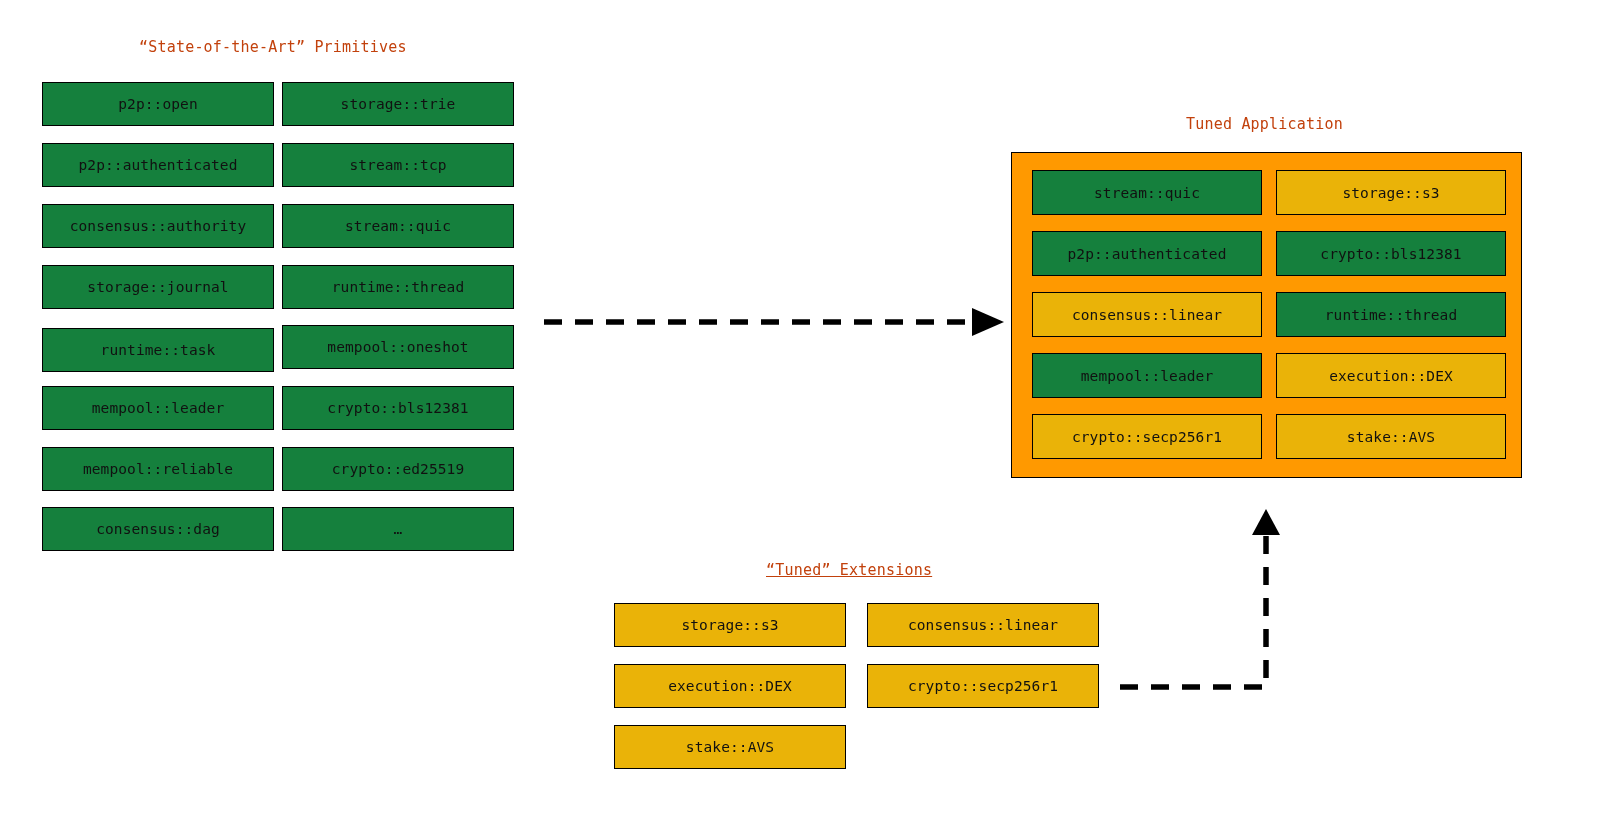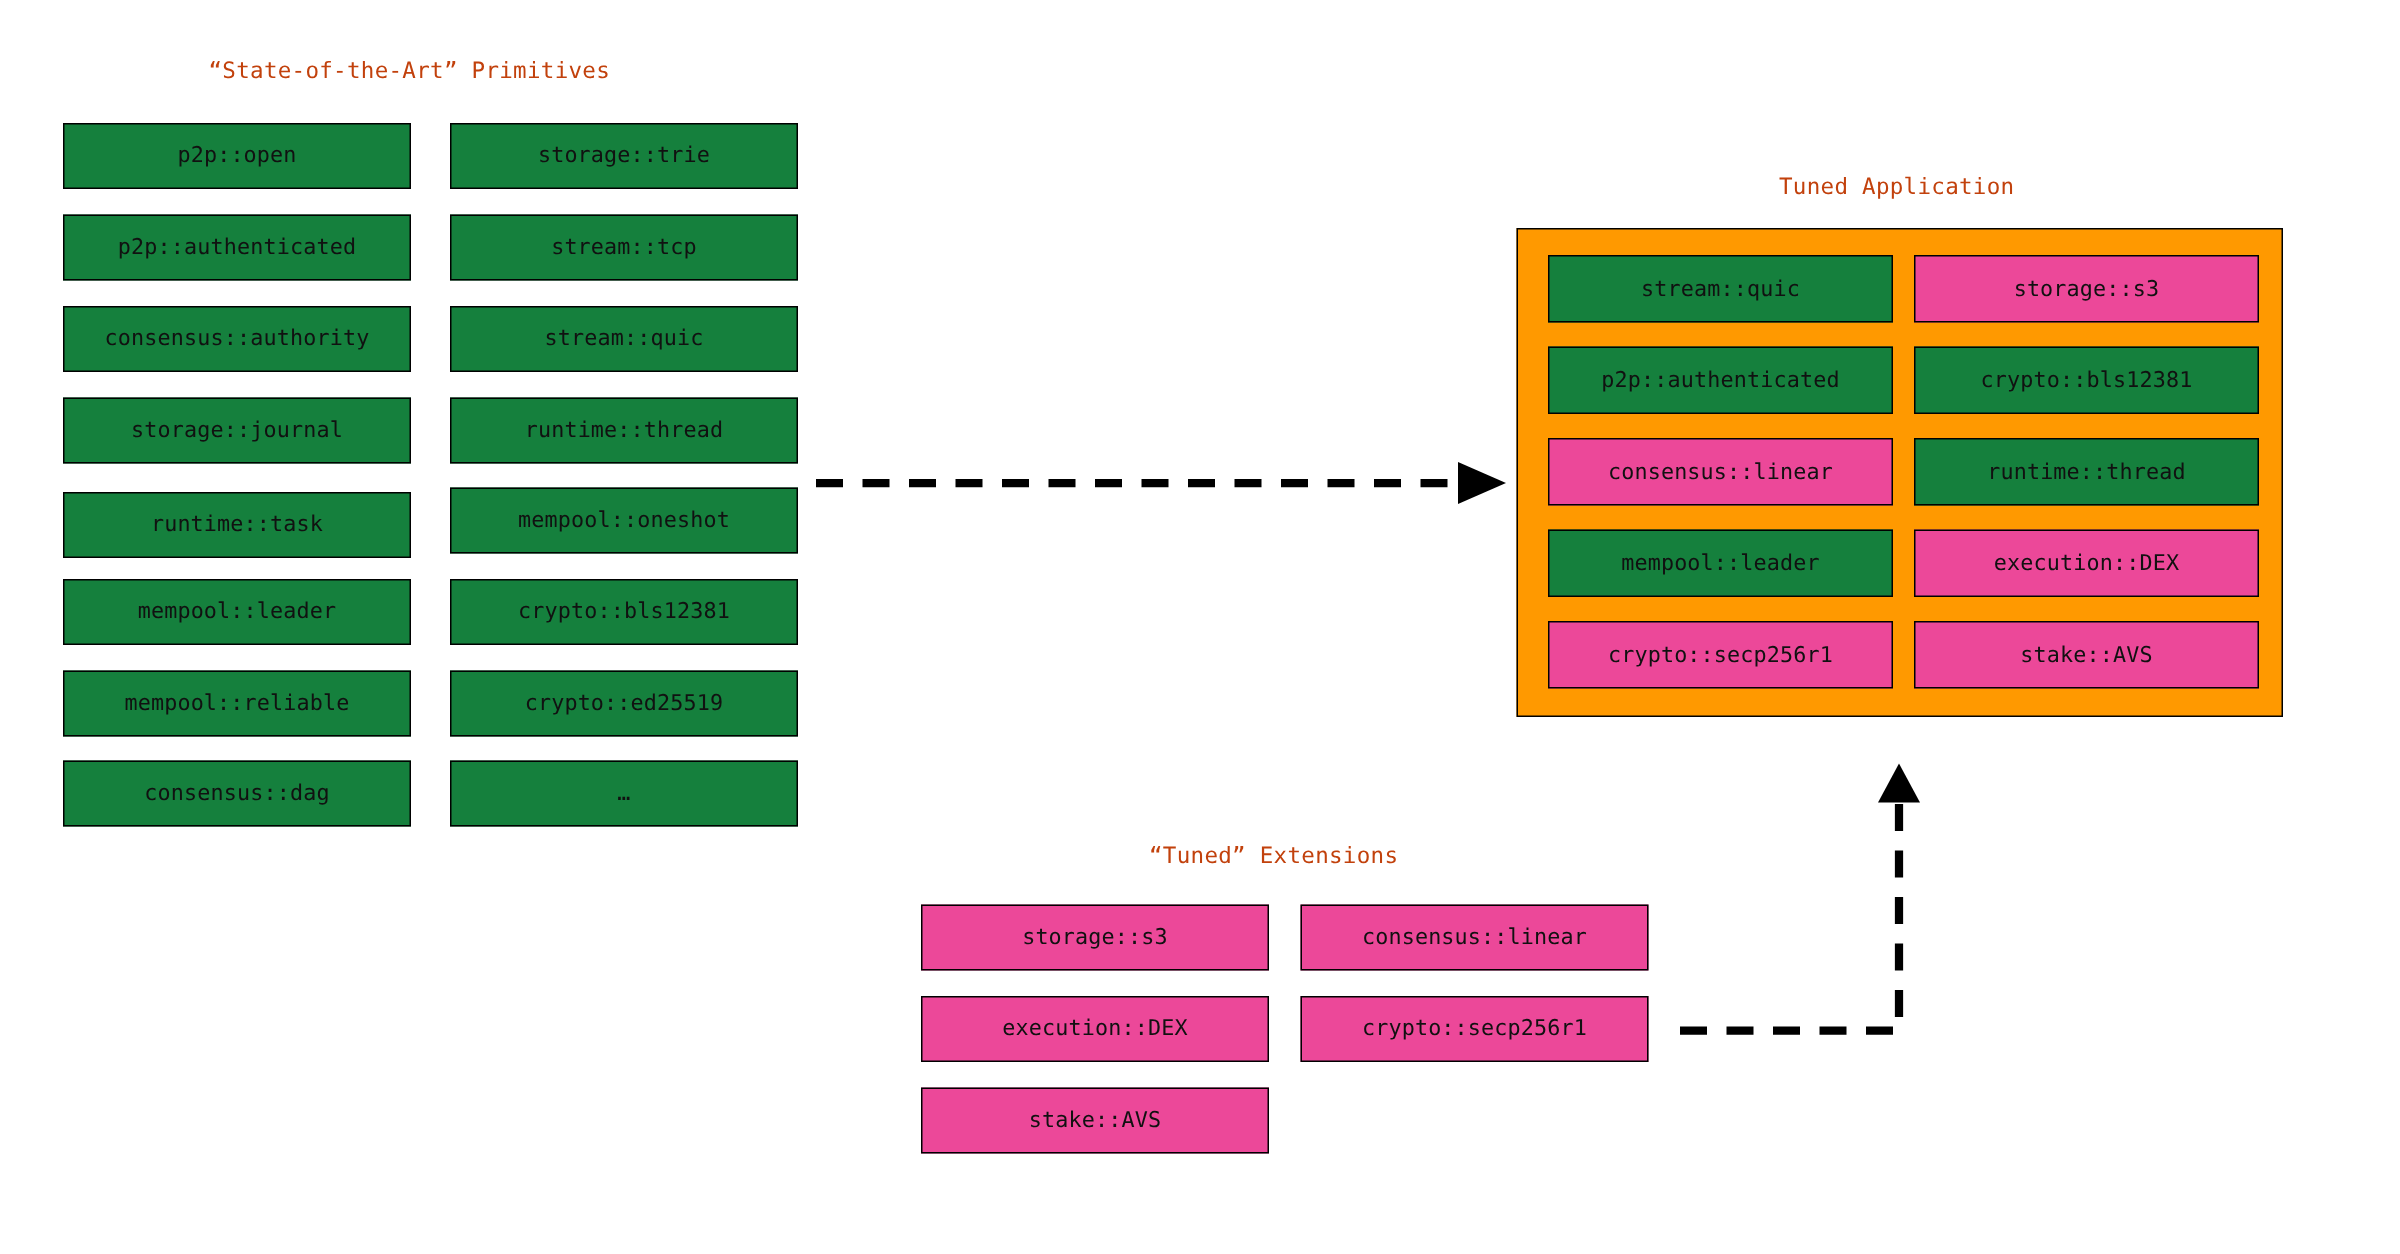--- a/index.html
+++ b/index.html
@@ -30,45 +30,45 @@
     border: 1.6px solid #000000;
     display: flex;
     align-items: center;
     justify-content: center;
     font-size: 14.5px;
     letter-spacing: 0.1px;
     color: #111111;
     white-space: nowrap;
   }
   .chip.green { background: #15803d; }
-  .chip.pink  { background: #ec4899; }
+  .chip.pink  { background: #eab308; }
 
   
   #primitives-title { left: 139px; top: 38px; }
   .col-a { left: 42px; }
-  .col-b { left: 300px; }
+  .col-b { left: 282px; }
 
   
   #application-title { left: 1186px; top: 115px; }
   #application-panel {
     position: absolute;
     left: 1011px;
     top: 152px;
     width: 511px;
     height: 326px;
     box-sizing: border-box;
     background: #ff9900;
     border: 1.8px solid #000000;
   }
   #application-panel .chip { width: 230px; height: 45px; }
   .app-col-a { left: 20px; }
   .app-col-b { left: 264px; }
 
   
-  #extensions-title { left: 766px; top: 561px; }
+  #extensions-title { left: 766px; top: 561px; text-decoration: underline; }
   .ext-col-a { left: 614px; }
   .ext-col-b { left: 867px; }
 
   
   .arrow-svg {
     position: absolute;
     overflow: visible;
     pointer-events: none;
   }
   #arrow-primitives-to-app { left: 540px; top: 300px; }

